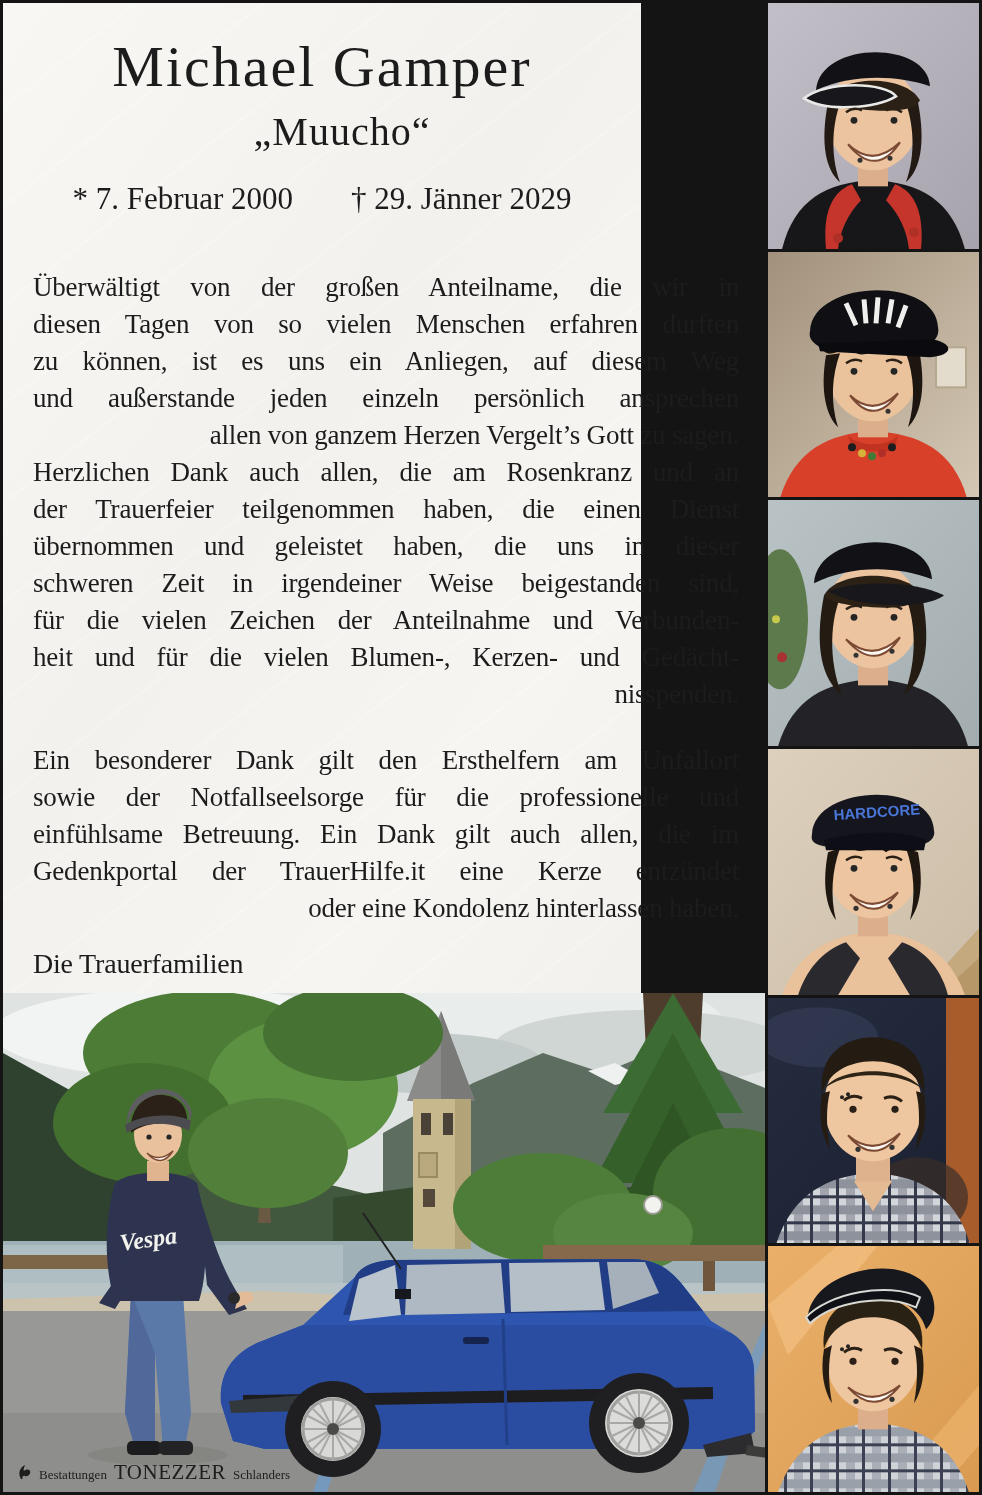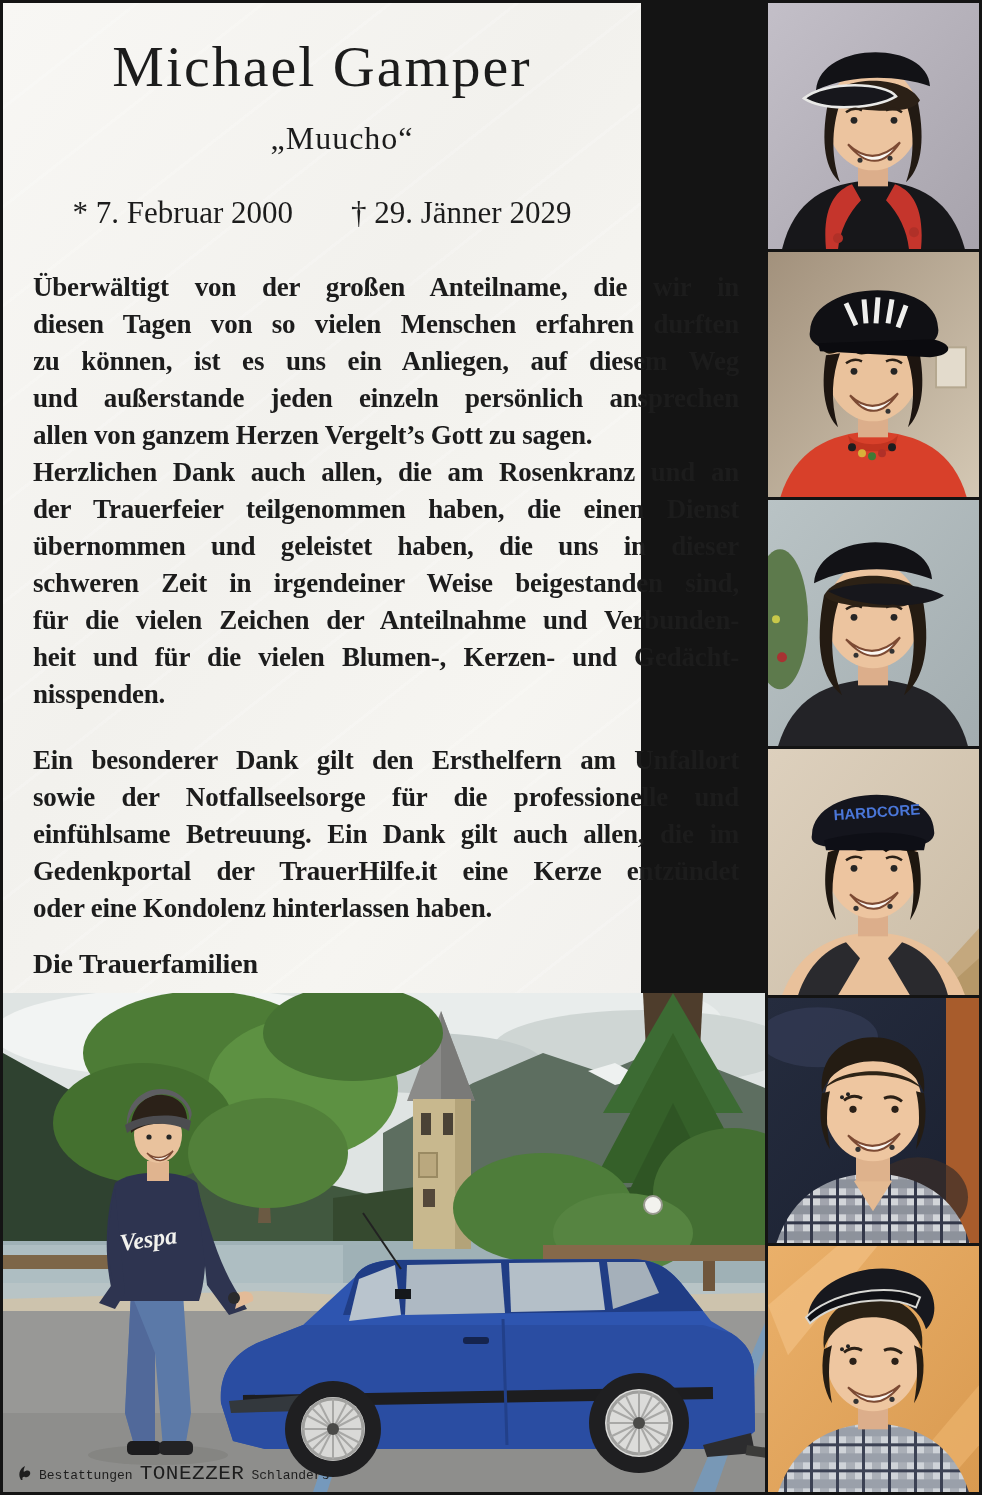--- a/index.html
+++ b/index.html
@@ -13,44 +13,44 @@
     position:absolute;left:3px;top:3px;width:638px;height:1489px;
     background:linear-gradient(125deg,#f8f7f4 0%,#f2f1ed 35%,#f6f5f1 60%,#edecea 100%);
   }
   .left-area::before{
     content:"";position:absolute;inset:0;pointer-events:none;
     background:repeating-linear-gradient(-38deg,rgba(255,255,255,.5) 0 3px,rgba(0,0,0,0) 3px 78px);
     opacity:.35;
   }
   .header{position:relative;text-align:center;padding-top:32px;}
   .name{font-size:58px;letter-spacing:2px;font-weight:400;line-height:1.12;}
-  .nickname{font-size:32px;margin-top:20px;letter-spacing:1px;padding-left:40px;}
-  .dates{display:flex;justify-content:center;gap:58px;margin-top:38px;font-size:31px;}
+  .nickname{font-size:40px;margin-top:8px;letter-spacing:1px;padding-left:40px;}
+  .dates{display:flex;justify-content:center;gap:58px;margin-top:26px;font-size:31px;}
   .bodytext{
     position:absolute;left:30px;top:266px;width:706px;
-    font-size:27px;line-height:37px;letter-spacing:-0.2px;font-weight:bold;
+    font-size:27px;line-height:37px;letter-spacing:-0.2px;
   }
   .jline{height:37px;overflow:hidden;text-align:justify;text-align-last:justify;}
-  .nline{height:37px;overflow:hidden;text-align:left;}
+  .nline{height:37px;overflow:hidden;text-align:right;}
   .para2{margin-top:29px;}
   .closing{display:flex;justify-content:space-between;margin-top:18px;font-size:28px;}
   .spaced{letter-spacing:4px;}
   
   .photo-col{
     position:absolute;right:3px;top:3px;width:211px;height:1489px;
     display:flex;flex-direction:column;gap:3px;background:#141414;
   }
   .portrait{flex:1;overflow:hidden;background:#888;}
   .portrait svg{display:block;width:100%;height:100%;}
   
   .main-photo{position:absolute;left:3px;top:993px;width:762px;height:499px;overflow:hidden;}
   .main-photo svg{display:block;}
   .photo-footer{
     position:absolute;left:14px;bottom:7px;display:flex;align-items:baseline;gap:7px;
-    font-family:Liberation Mono, monospace;color:#1e1e1e;
+    font-family:Liberation Serif, serif;color:#1e1e1e;
   }
   .pf-small{font-size:13px;}
   .pf-brand{font-size:21px;letter-spacing:.5px;}
   .pf-logo{align-self:center;}
 </style>
 </head>
 <body>
 
 <div id="card">
 

